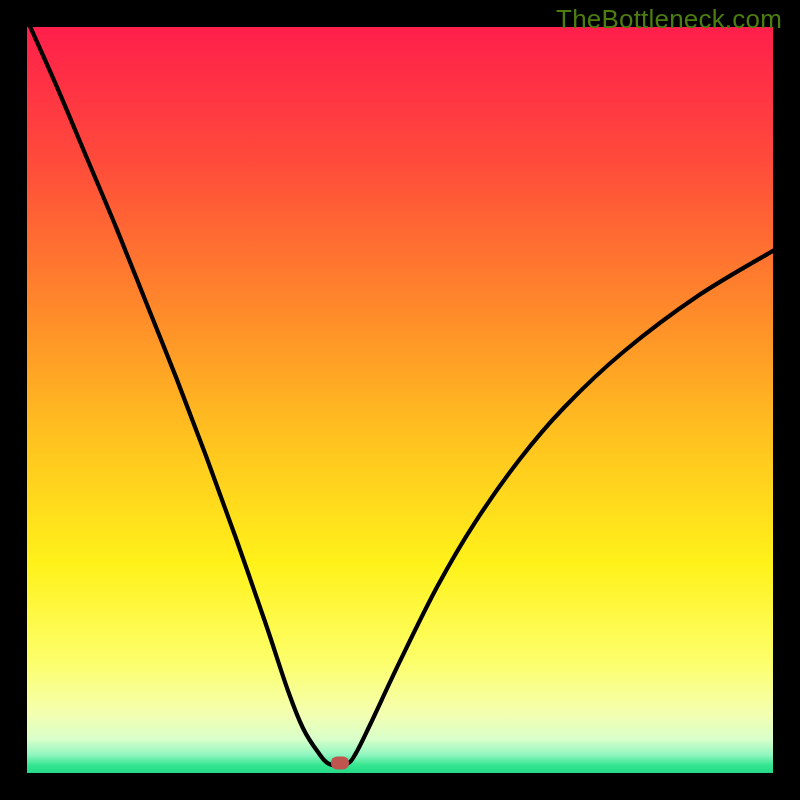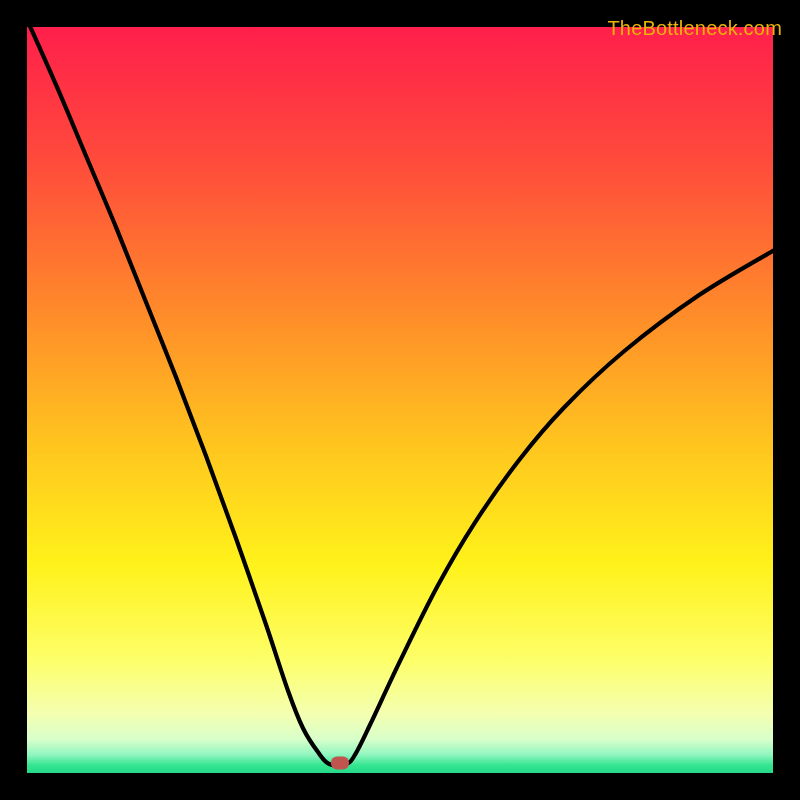--- a/index.html
+++ b/index.html
@@ -7,25 +7,24 @@
     width: 800px;
     height: 800px;
     background: #000;
     position: relative;
     font-family: Arial, Helvetica, sans-serif;
   }
   .watermark {
     position: absolute;
     top: 4px;
     right: 18px;
-    color: #eab308;
-    font-size: 20px;
+    color: #4d7c0f;
+    font-size: 26px;
     letter-spacing: 0.2px;
     z-index: 10;
-    margin-top: 13px;
   }
   .frame {
     position: absolute;
     left: 27px;
     top: 27px;
     width: 746px;
     height: 746px;
     background: #000;
   }
   .plot {

